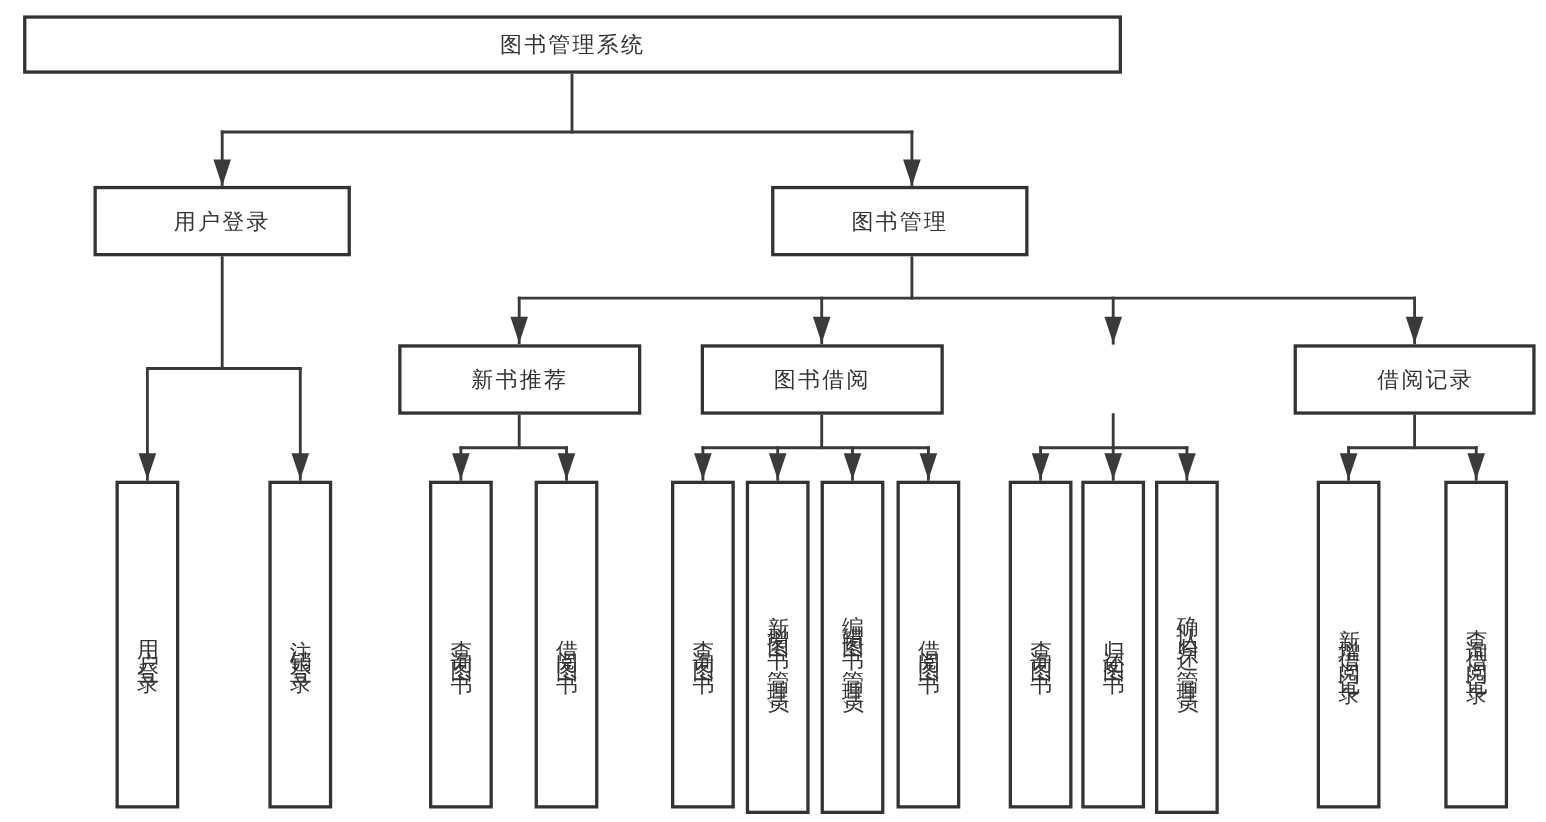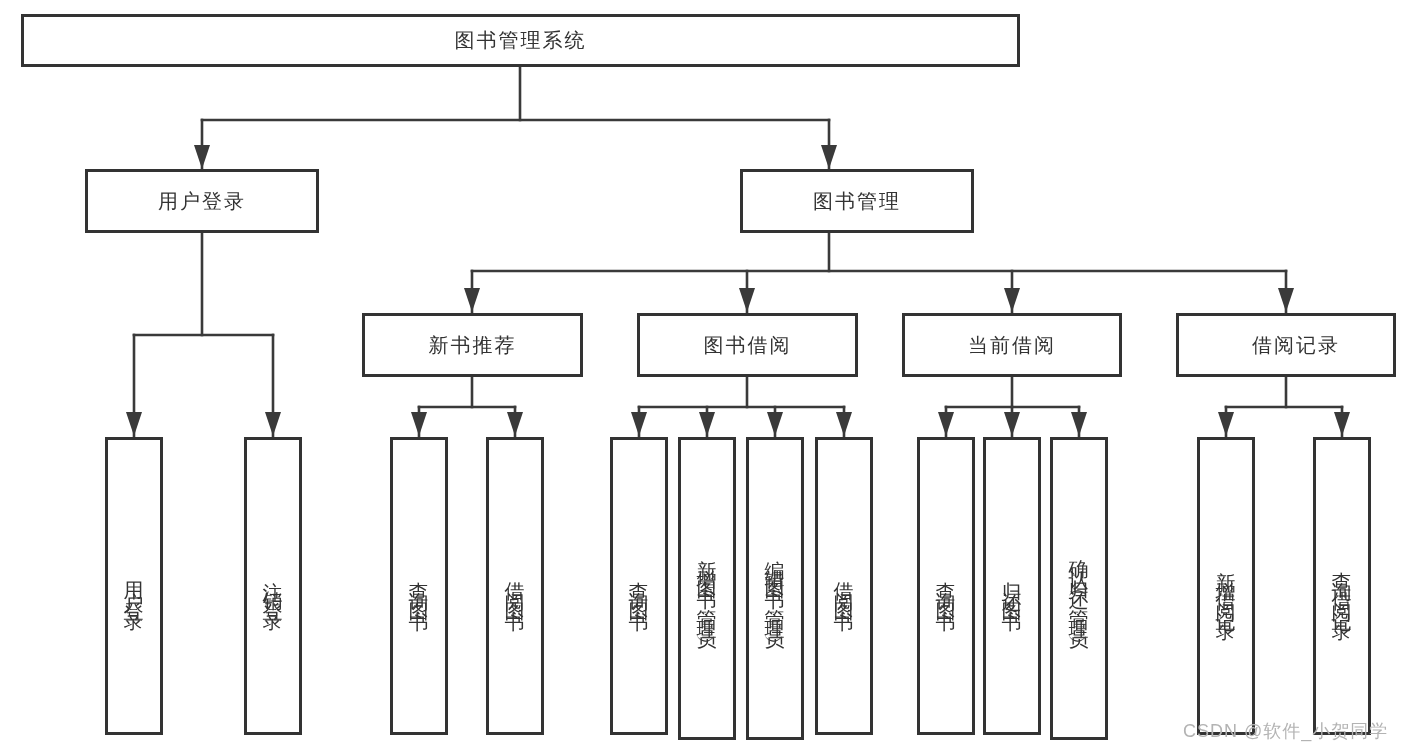--- a/index.html
+++ b/index.html
@@ -108,40 +108,38 @@
       <path d="M1286,377 V407"></path>
       <path d="M1226,407 H1342"></path>
       <path d="M1226,407 V436" marker-end="url(#ah)"></path>
       <path d="M1342,407 V436" marker-end="url(#ah)"></path>
     </g>
   </svg>
 
   <div class="node node-h root-box" style="border-color: rgb(51, 51, 51); color: rgb(51, 51, 51);">图书管理系统</div>
 
   <div class="node node-h lvl1" style="left: 85px; border-color: rgb(51, 51, 51); color: rgb(51, 51, 51);">用户登录</div>
-  <div class="node node-h lvl1" style="left: 740px; border-color: rgb(51, 51, 51); color: rgb(51, 51, 51);">图书管理</div>
+  <div class="node node-h lvl1" style="left: 701px; border-color: rgb(51, 51, 51); color: rgb(51, 51, 51);">图书管理</div>
 
   <div class="node node-h lvl2" style="left: 637px; border-color: rgb(51, 51, 51); color: rgb(51, 51, 51);">图书借阅</div>
   <div class="node node-h lvl2" style="left: 362px; border-color: rgb(51, 51, 51); color: rgb(51, 51, 51);">新书推荐</div>
-  <div class="node node-h lvl2" style="left: 902px; width: 220px; border-color: rgb(51, 51, 51); color: rgb(51, 51, 51);">当前借阅</div>
   <div class="node node-h lvl2" style="left: 1176px; width: 220px; border-color: rgb(51, 51, 51); color: rgb(51, 51, 51); padding-left: 20px;">借阅记录</div>
 
   <div class="node node-v leaf" style="left: 105px; border-color: rgb(51, 51, 51); color: rgb(51, 51, 51);">用户登录</div>
   <div class="node node-v leaf" style="left: 244px; border-color: rgb(51, 51, 51); color: rgb(51, 51, 51);">注销登录</div>
 
   <div class="node node-v leaf" style="left: 390px; border-color: rgb(51, 51, 51); color: rgb(51, 51, 51);">查询图书</div>
   <div class="node node-v leaf" style="left: 486px; border-color: rgb(51, 51, 51); color: rgb(51, 51, 51);">借阅图书</div>
 
   <div class="node node-v leaf" style="left: 610px; border-color: rgb(51, 51, 51); color: rgb(51, 51, 51);">查询图书</div>
   <div class="node node-v leaf tall" style="left: 678px; border-color: rgb(51, 51, 51); color: rgb(51, 51, 51);">新增图书（管理员）</div>
   <div class="node node-v leaf tall" style="left: 746px; border-color: rgb(51, 51, 51); color: rgb(51, 51, 51);">编辑图书（管理员）</div>
   <div class="node node-v leaf" style="left: 815px; border-color: rgb(51, 51, 51); color: rgb(51, 51, 51);">借阅图书</div>
 
   <div class="node node-v leaf" style="left: 917px; border-color: rgb(51, 51, 51); color: rgb(51, 51, 51);">查询图书</div>
   <div class="node node-v leaf" style="left: 983px; border-color: rgb(51, 51, 51); color: rgb(51, 51, 51);">归还图书</div>
   <div class="node node-v leaf tall" style="left: 1050px; border-color: rgb(51, 51, 51); color: rgb(51, 51, 51);">确认归还（管理员）</div>
 
   <div class="node node-v leaf" style="left: 1197px; border-color: rgb(51, 51, 51); color: rgb(51, 51, 51);">新增借阅记录</div>
   <div class="node node-v leaf" style="left: 1313px; border-color: rgb(51, 51, 51); color: rgb(51, 51, 51);">查询借阅记录</div>
 
-  <div class="watermark" style="color: rgb(179, 179, 179);">CSDN @软件_小贺同学</div>
 
 </div>
 
 </body></html>

